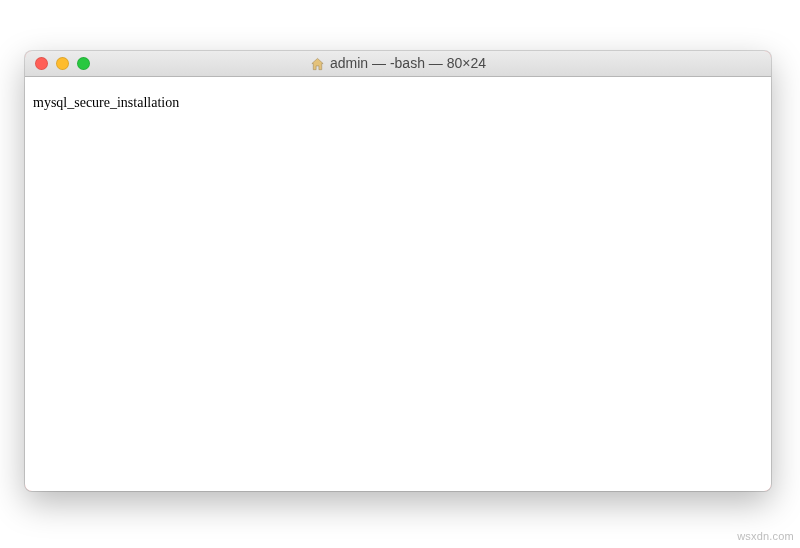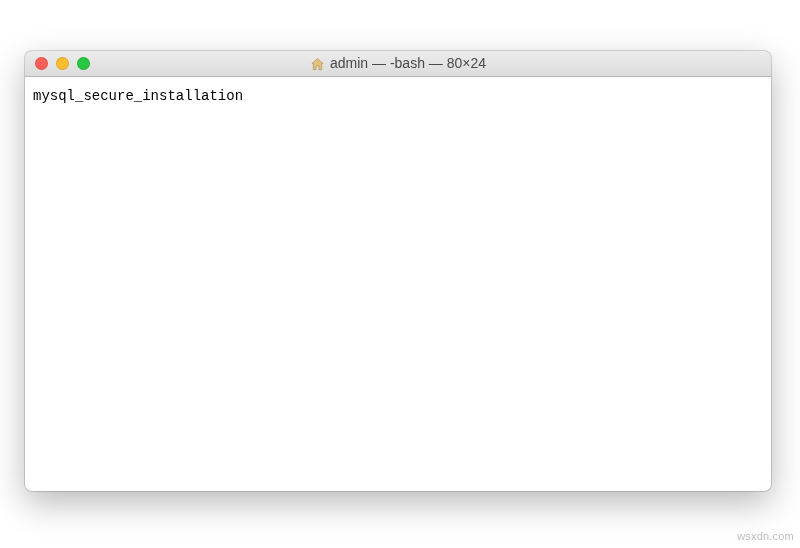--- a/index.html
+++ b/index.html
@@ -61,22 +61,22 @@
       gap: 5px;
     }
     .home-icon svg {
       width: 15px;
       height: 15px;
       vertical-align: middle;
     }
     .terminal-content {
       flex: 1;
       background: #ffffff;
-      padding: 10px 8px;
-      font-family: Liberation Mono, monospace;
+      padding: 17px 8px;
+      font-family: Liberation Serif, serif;
       font-size: 14px;
       color: #000000;
       line-height: 1.35;
       white-space: pre;
       overflow: hidden;
     }
     .watermark {
       position: absolute;
       right: 6px;
       bottom: 6px;

